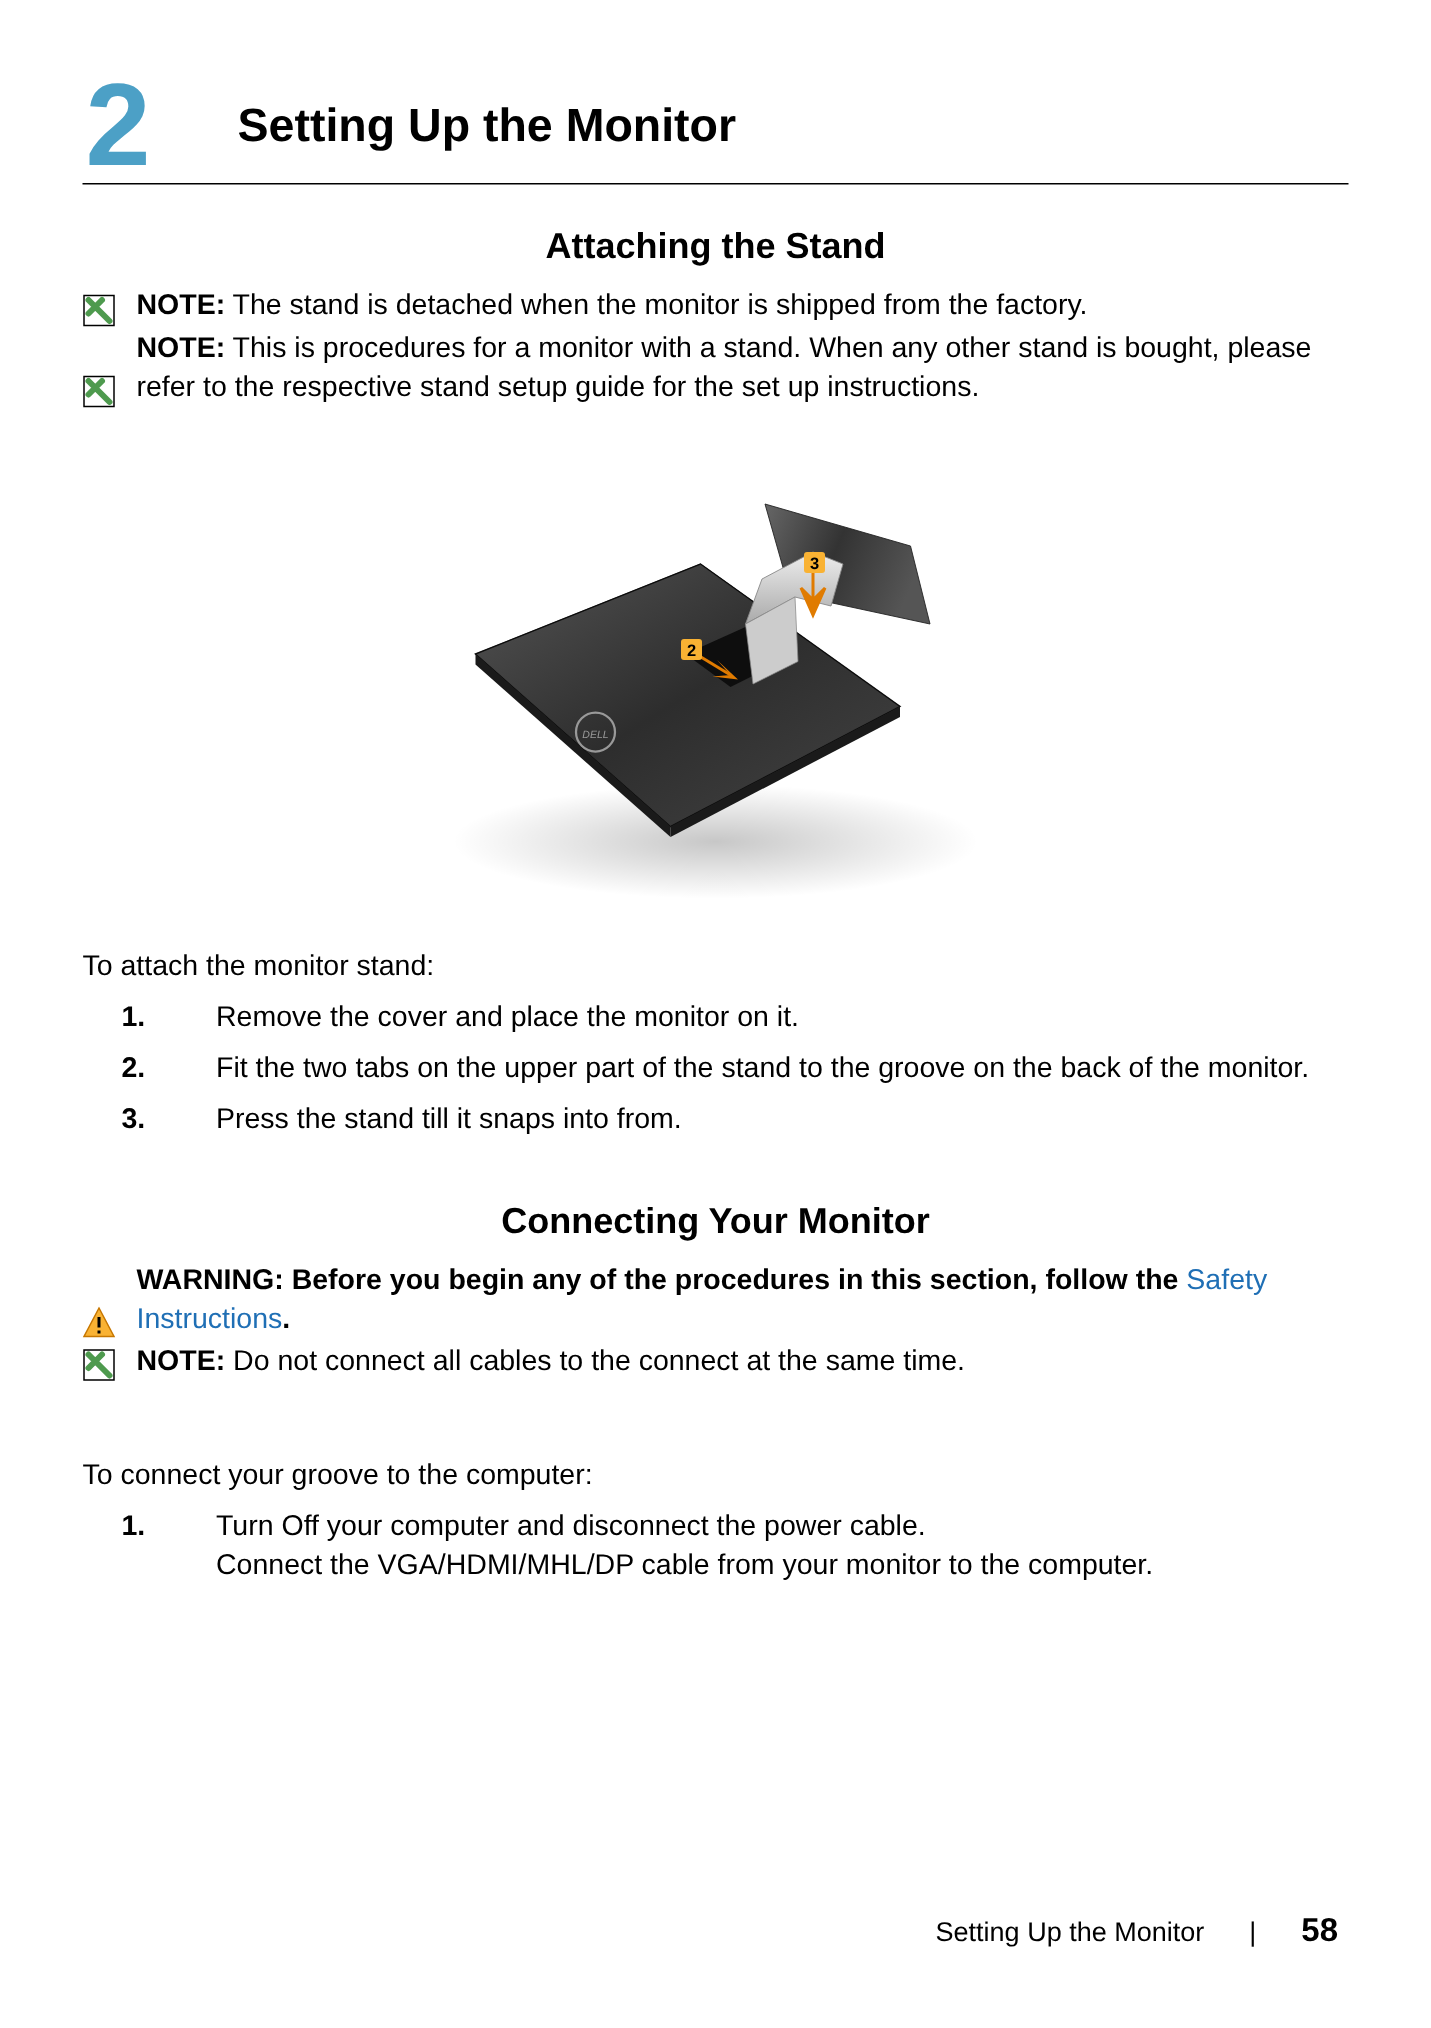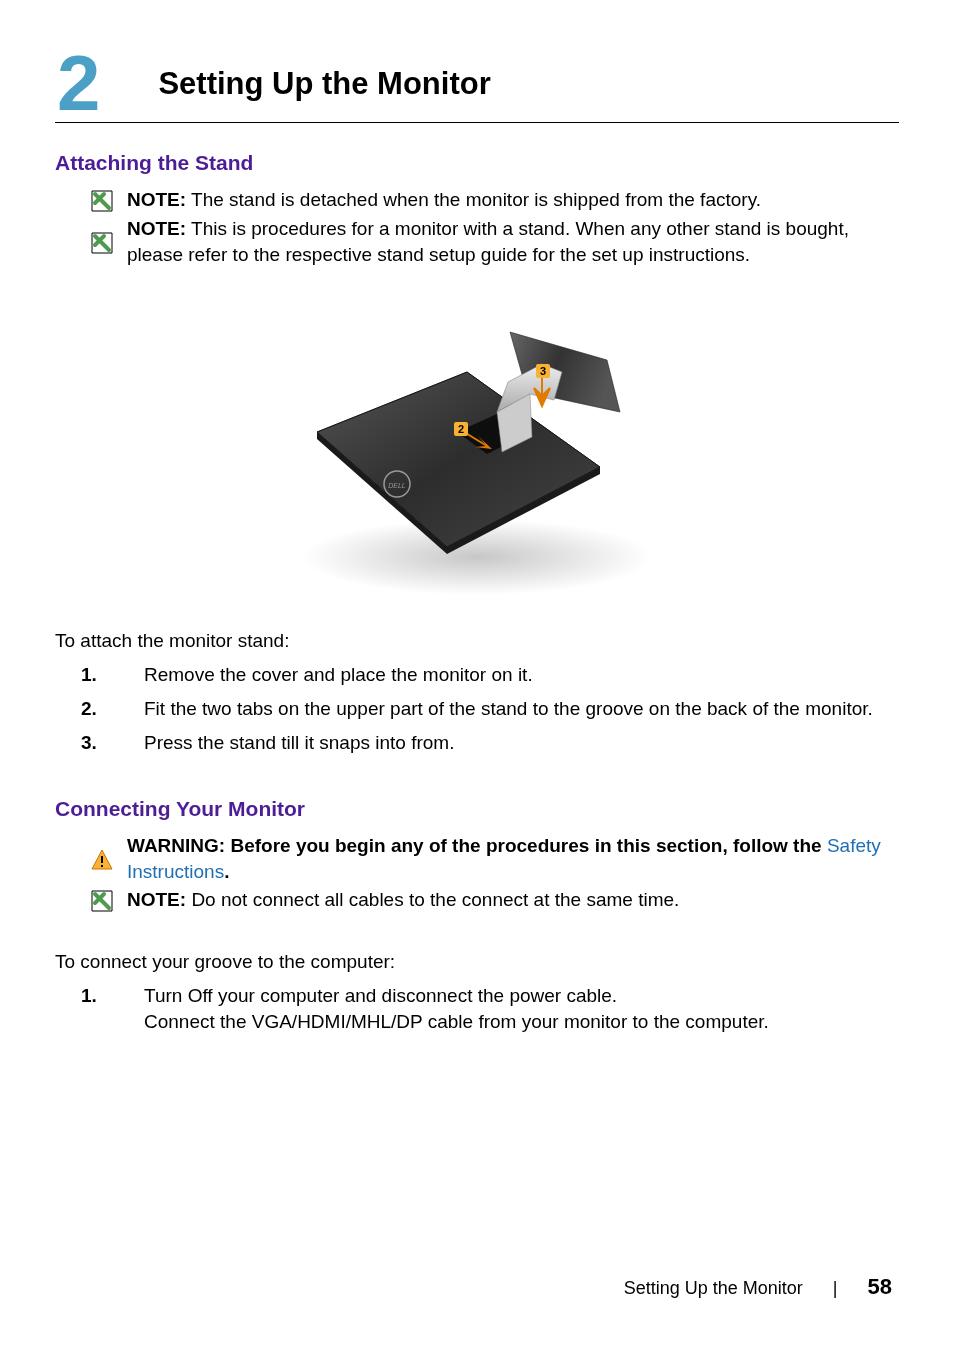--- a/index.html
+++ b/index.html
@@ -31,30 +31,30 @@
       margin-right: 58px;
       margin-left: 2px;
     }
     .chapter-title {
       font-size: 31px;
       font-weight: 700;
       color: #000;
       margin-bottom: 14px;
     }
     .section-title {
-      font-size: 21px;
-      font-weight: 700;
-      color: #4c1d95;
+      font-size: 24px;
+      font-weight: 700;
+      color: #000000;
       margin-bottom: 12px;
+      text-align: center;
     }
     .note-row {
       display: flex;
-      align-items: center;
+      align-items: flex-end;
       margin-bottom: 2px;
-      margin-left: 36px;
     }
     .note-row .icon-col {
       width: 36px;
       flex-shrink: 0;
       padding-top: 2px;
     }
     .note-row .text-col {
       flex: 1;
       font-size: 19px;
       line-height: 1.38;
@@ -68,21 +68,21 @@
       justify-content: center;
       margin: 34px 0 32px 0;
     }
     .stand-diagram {
       width: 370px;
       height: 296px;
     }
     .intro-line {
       font-size: 19px;
       margin-bottom: 10px;
-      margin-top: 10px;
+      margin-top: 24px;
     }
     .ordered-list {
       list-style: none;
       padding-left: 26px;
     }
     .ordered-list li {
       display: flex;
       align-items: flex-start;
       margin-bottom: 8px;
       font-size: 19px;

